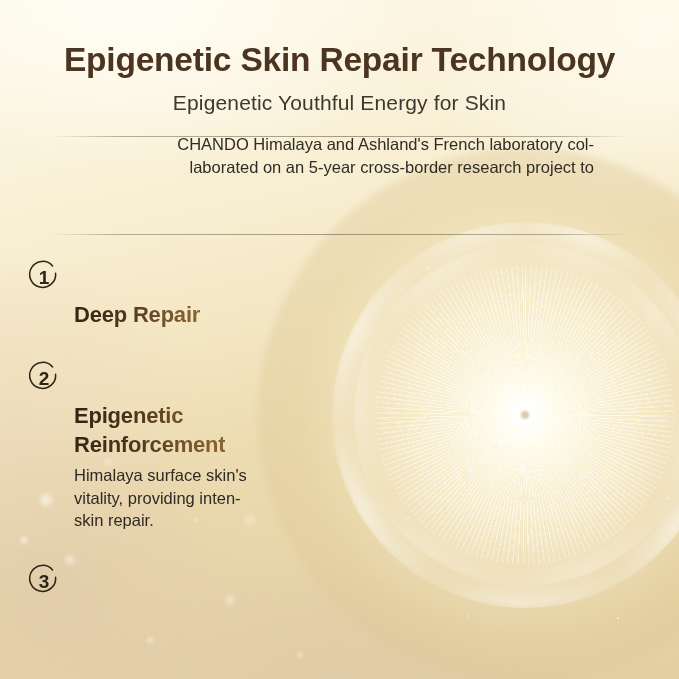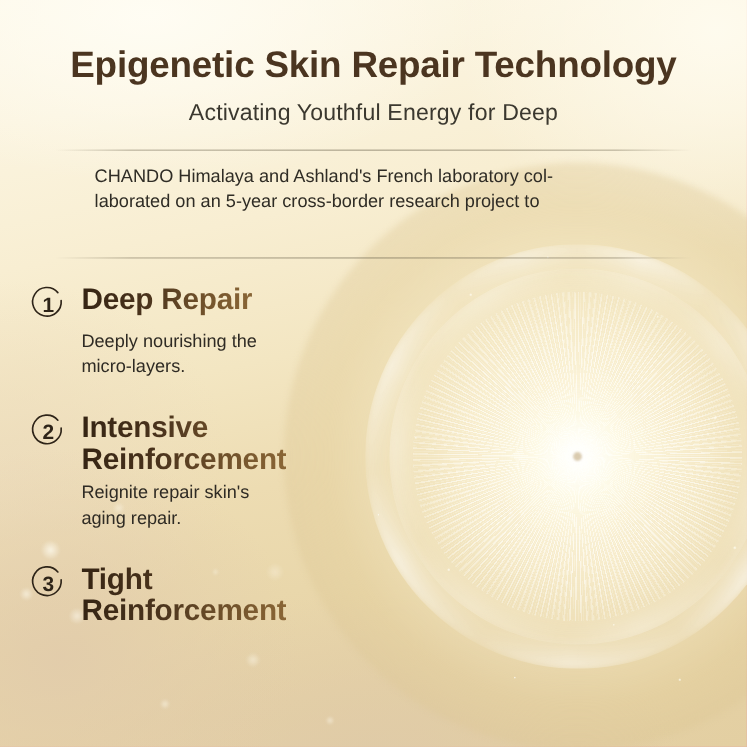--- a/index.html
+++ b/index.html
@@ -268,22 +268,22 @@
       rgba(124,115,92,.55) 88%,
       rgba(150,140,112,0) 100%);
   }
   .divider.top { top: 136px; }
   .divider.bottom { top: 234px; }
 
   .intro {
     position: absolute;
     left: 86px;
     width: 508px;
-    top: 149px;
-    text-align: left;
+    top: 133px;
+    text-align: right;
     font-size: 16.5px;
     line-height: 23px;
     color: #2f2c25;
   }
   .intro span { display: block; }
 
   
   .features {
     position: absolute;
     left: 27px;
@@ -310,30 +310,31 @@
   }
   .badge svg { display: block; }
   .badge .num {
     font-family: "Liberation Sans", sans-serif;
     font-size: 19px;
     font-weight: bold;
     fill: #2e2418;
   }
 
   .feature-title {
-    font-size: 27px;
+    font-size: 22px;
     font-weight: bold;
     line-height: 29px;
     letter-spacing: -0.2px;
     background: linear-gradient(92deg, #352413 0%, #4a331c 38%, #6d4f2a 68%, #8a6636 100%);
     -webkit-background-clip: text;
             background-clip: text;
     -webkit-text-fill-color: transparent;
     color: #4a331c;
     display: inline-block;
+    margin-top: 42px;
   }
   .feature-desc {
     margin-top: 5px;
     padding-left: 47px;
     font-size: 16.5px;
     line-height: 22.5px;
     color: #2f2b24;
   }
   .feature-desc span { display: block; }
 </style>
@@ -355,21 +356,21 @@
     <div class="orb-rays fine"></div>
     <div class="orb-rays"></div>
     <div class="orb-core"></div>
     <div class="orb-core-dot"></div>
     <div class="orb-sparks"></div>
   </div>
 
   <div class="content">
 
     <div class="title">Epigenetic Skin Repair Technology</div>
-    <div class="subtitle">Activating Youthful Energy for Deep</div>
+    <div class="subtitle">Epigenetic Youthful Energy for Skin</div>
 
     <div class="divider top"></div>
 
     <div class="intro">
       <span>CHANDO Himalaya and Ashland's French laboratory col-</span>
       <span>laborated on an 5-year cross-border research project to</span>
     </div>
 
     <div class="divider bottom"></div>
 
@@ -380,55 +381,48 @@
           <div class="badge">
             <svg width="34" height="34" viewBox="0 0 34 34">
               <path d="M25.6 6.0 A13 13 0 1 0 28.6 13.2" fill="none" stroke="#2e2418" stroke-width="1.5" stroke-linecap="round"></path>
               <text class="num" x="17" y="23.5" text-anchor="middle">1</text>
             </svg>
           </div>
           <div class="feature-title">
             <span>Deep Repair</span>
           </div>
         </div>
-        <div class="feature-desc">
-          <span>Deeply nourishing the</span>
-          <span>micro-layers.</span>
-        </div>
       </div>
 
       <div class="feature f2">
         <div class="feature-head">
           <div class="badge">
             <svg width="34" height="34" viewBox="0 0 34 34">
               <path d="M25.6 6.0 A13 13 0 1 0 28.6 13.2" fill="none" stroke="#2e2418" stroke-width="1.5" stroke-linecap="round"></path>
               <text class="num" x="17" y="23.5" text-anchor="middle">2</text>
             </svg>
           </div>
           <div class="feature-title">
-            <span>Intensive</span><br>
+            <span>Epigenetic</span><br>
             <span>Reinforcement</span>
           </div>
         </div>
         <div class="feature-desc">
-          <span>Reignite repair skin's</span>
-          <span>aging repair.</span>
+          <span>Himalaya surface skin's</span>
+          <span>vitality, providing inten-</span>
+          <span>skin repair.</span>
         </div>
       </div>
 
       <div class="feature f3">
         <div class="feature-head">
           <div class="badge">
             <svg width="34" height="34" viewBox="0 0 34 34">
               <path d="M25.6 6.0 A13 13 0 1 0 28.6 13.2" fill="none" stroke="#2e2418" stroke-width="1.5" stroke-linecap="round"></path>
               <text class="num" x="17" y="23.5" text-anchor="middle">3</text>
             </svg>
           </div>
-          <div class="feature-title">
-            <span>Tight</span><br>
-            <span>Reinforcement</span>
-          </div>
         </div>
       </div>
 
     </div>
   </div>
 </div>
 
 </body></html>

